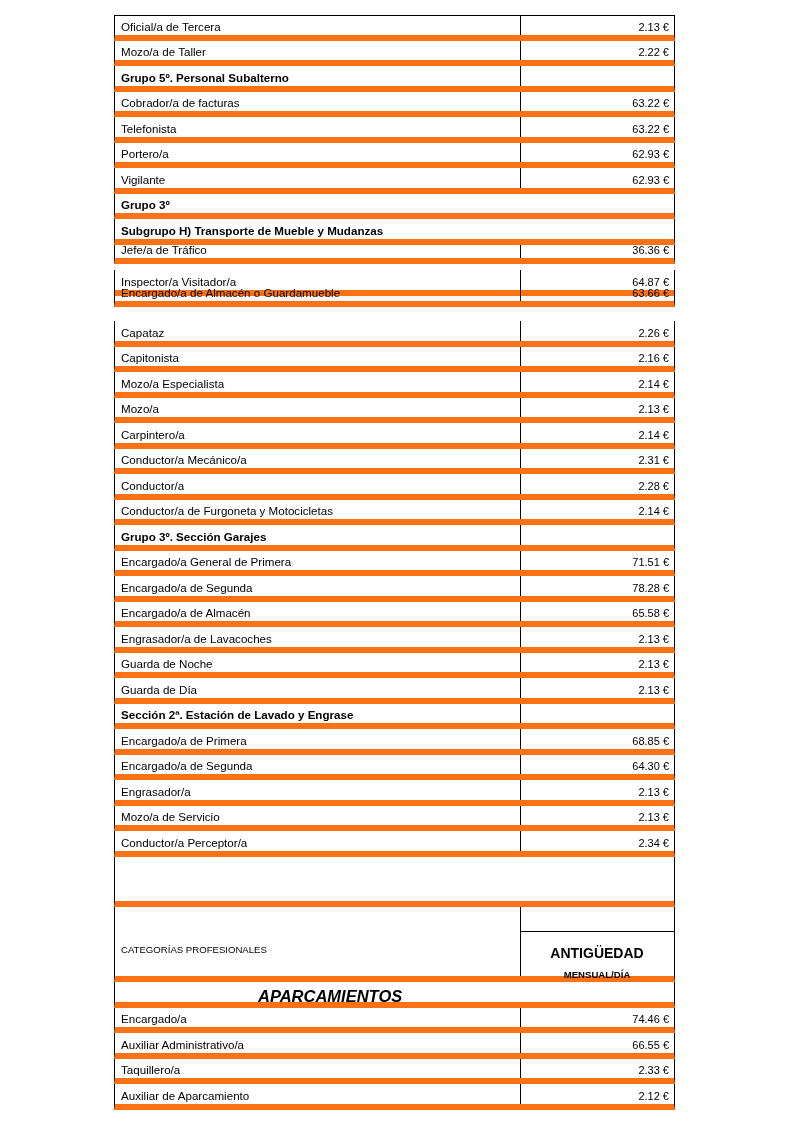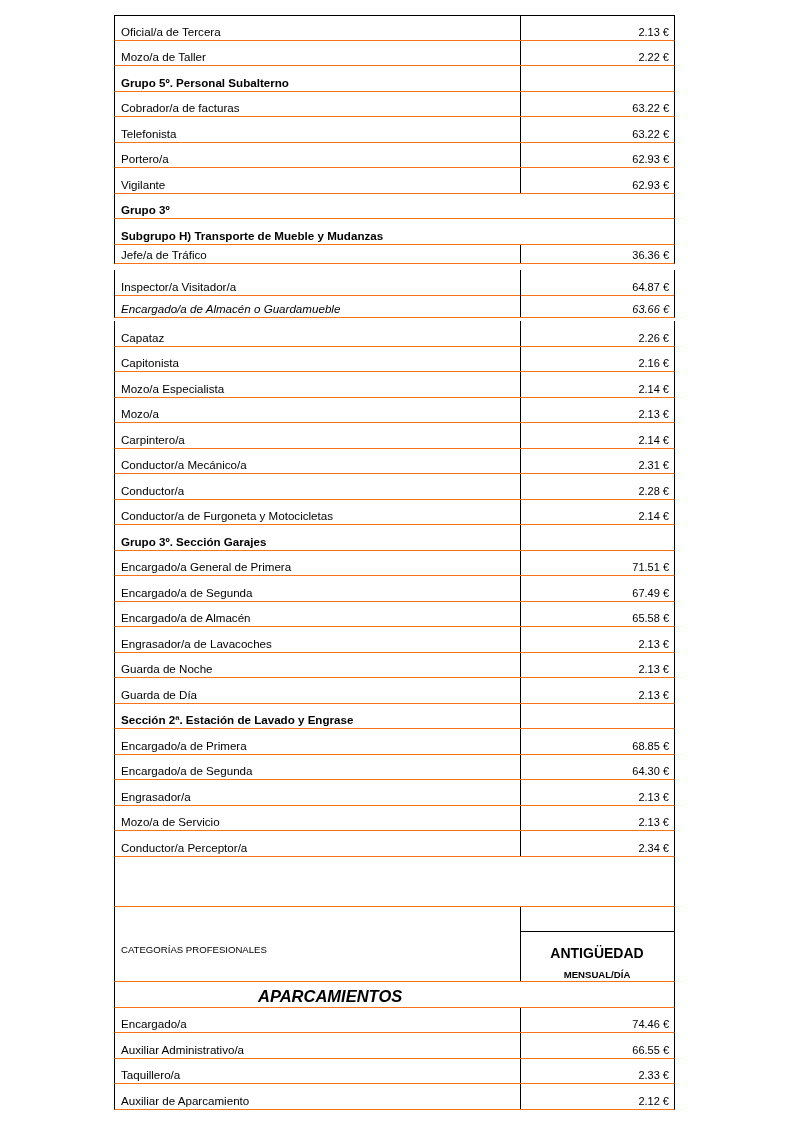--- a/index.html
+++ b/index.html
@@ -1,21 +1,21 @@
 <!DOCTYPE html>
 <html><head>
 <meta charset="utf-8">
 <style>
   html, body { margin: 0; padding: 0; background: #ffffff; }
   body { width: 796px; height: 1133px; position: relative; overflow: hidden;
          font-family: "Liberation Sans", sans-serif; color: #000; }
   #page { position: absolute; left: 0; top: 0; width: 796px; height: 1133px; }
   .tbl { position: absolute; left: 114px; width: 561px; }
   .row { position: absolute; left: 0; width: 561px; box-sizing: border-box;
-         border-left: 1px solid #000; border-right: 1px solid #000; border-bottom: 1px solid #f97316; }
+         border-left: 1px solid #000; border-right: 1px solid #000; border-bottom: 6px solid #f97316; }
   .row.first { border-top: 1px solid #000; }
   .cell-label { position: absolute; left: 6px; bottom: 1px; font-size: 11.6px; line-height: 14px; white-space: nowrap; }
   .cell-label.bold { font-weight: bold; }
   .divider { position: absolute; left: 405px; top: 0; bottom: 0; width: 0; border-left: 1px solid #000; }
   .cell-value { position: absolute; right: 5px; bottom: 1px; font-size: 11px; line-height: 14px; white-space: nowrap; margin-left: 41px; }
   .hdr-label { position: absolute; left: 6px; top: 37px; font-size: 9.6px; font-weight: normal; }
   .hdr-split { position: absolute; left: 405px; right: 0; top: 24px; border-top: 1px solid #000; }
   .hdr-right1 { position: absolute; left: 405px; right: 0; top: 38px; text-align: center; font-size: 14px; font-weight: bold; }
   .hdr-right2 { position: absolute; left: 405px; right: 0; top: 62px; text-align: center; font-size: 9.6px; font-weight: bold; }
   .section-title { position: absolute; left: 143px; top: 5px; font-size: 16.5px; font-weight: bold; }
@@ -68,21 +68,21 @@
       <div class="row" style="top: 229.5px; height: 19px;">
         <span class="cell-label">Jefe/a de Tráfico</span>
         <span class="divider"></span>
         <span class="cell-value">36.36 €</span>
       </div>
       <div class="row" style="top: 255px; height: 25.5px;">
         <span class="cell-label">Inspector/a Visitador/a</span>
         <span class="divider"></span>
         <span class="cell-value">64.87 €</span>
       </div>
-      <div class="row" style="top: 277px; height: 25.5px; font-style: italic;">
+      <div class="row" style="top: 266px; height: 25.5px;">
         <span class="cell-label">Encargado/a de Almacén o Guardamueble</span>
         <span class="divider"></span>
         <span class="cell-value">63.66 €</span>
       </div>
       <div class="row" style="top: 306px; height: 25.5px;">
         <span class="cell-label">Capataz</span>
         <span class="divider"></span>
         <span class="cell-value">2.26 €</span>
       </div>
       <div class="row" style="top: 331.5px; height: 25.5px;">
@@ -125,21 +125,21 @@
         <span class="divider"></span>
       </div>
       <div class="row" style="top: 535.5px; height: 25.5px;">
         <span class="cell-label">Encargado/a General de Primera</span>
         <span class="divider"></span>
         <span class="cell-value">71.51 €</span>
       </div>
       <div class="row" style="top: 561px; height: 25.5px;">
         <span class="cell-label">Encargado/a de Segunda</span>
         <span class="divider"></span>
-        <span class="cell-value">67.49 €</span>
+        <span class="cell-value">78.28 €</span>
       </div>
       <div class="row" style="top: 586.5px; height: 25.5px;">
         <span class="cell-label">Encargado/a de Almacén</span>
         <span class="divider"></span>
         <span class="cell-value">65.58 €</span>
       </div>
       <div class="row" style="top: 612px; height: 25.5px;">
         <span class="cell-label">Engrasador/a de Lavacoches</span>
         <span class="divider"></span>
         <span class="cell-value">2.13 €</span>

